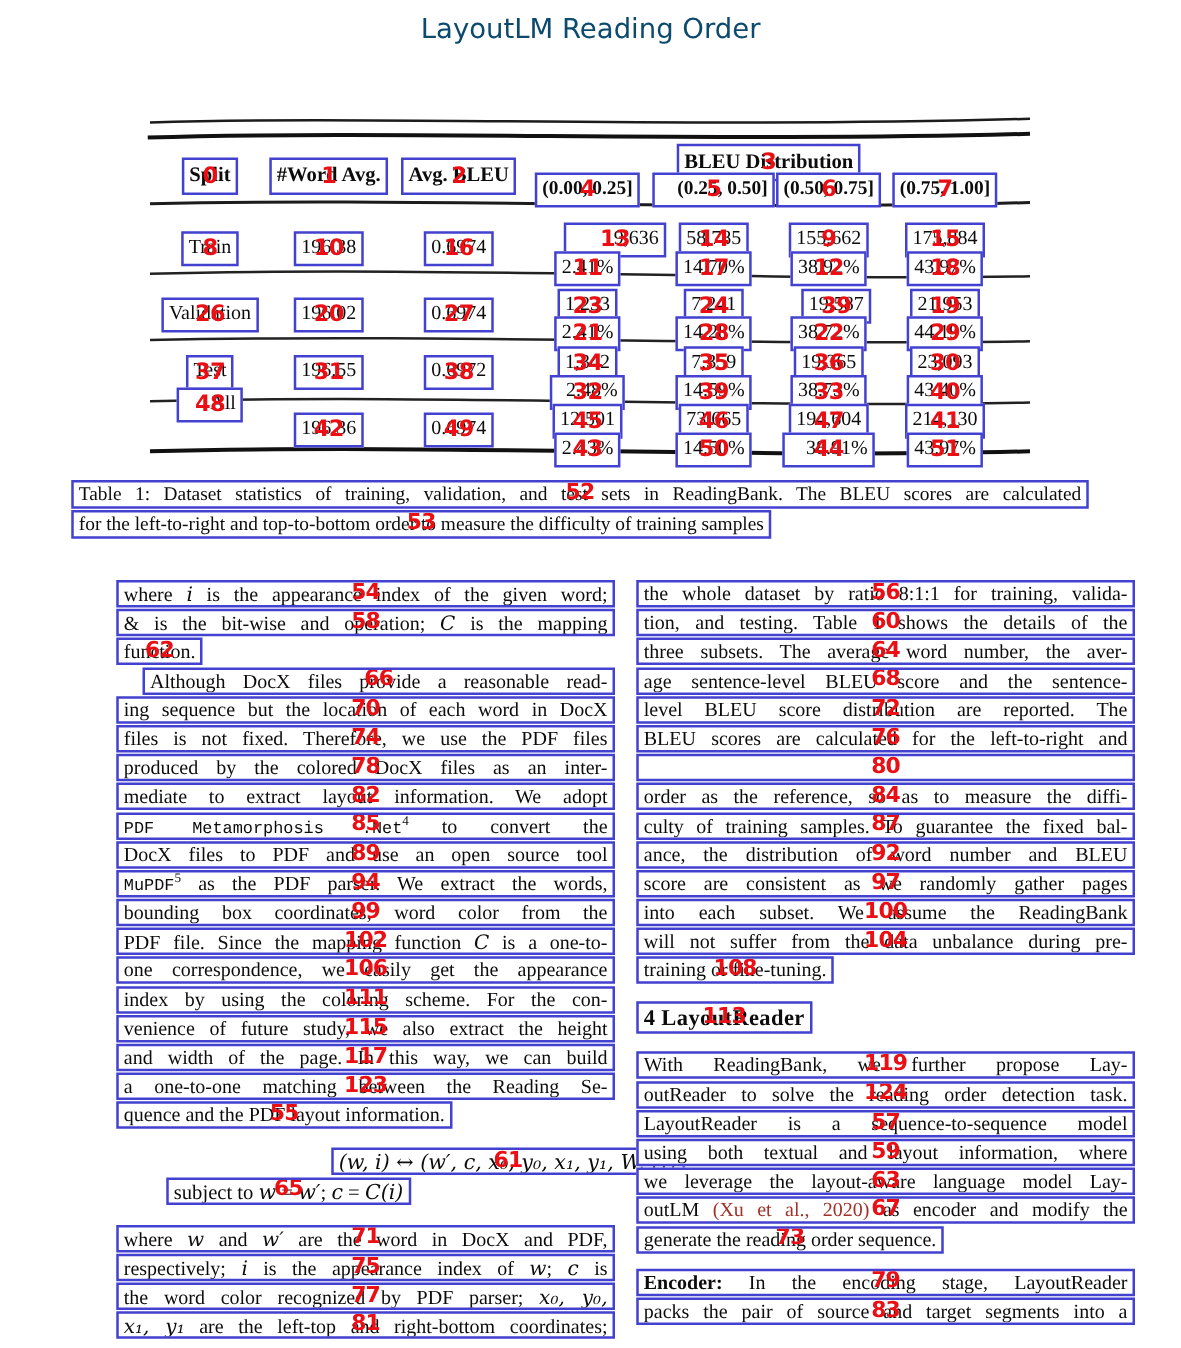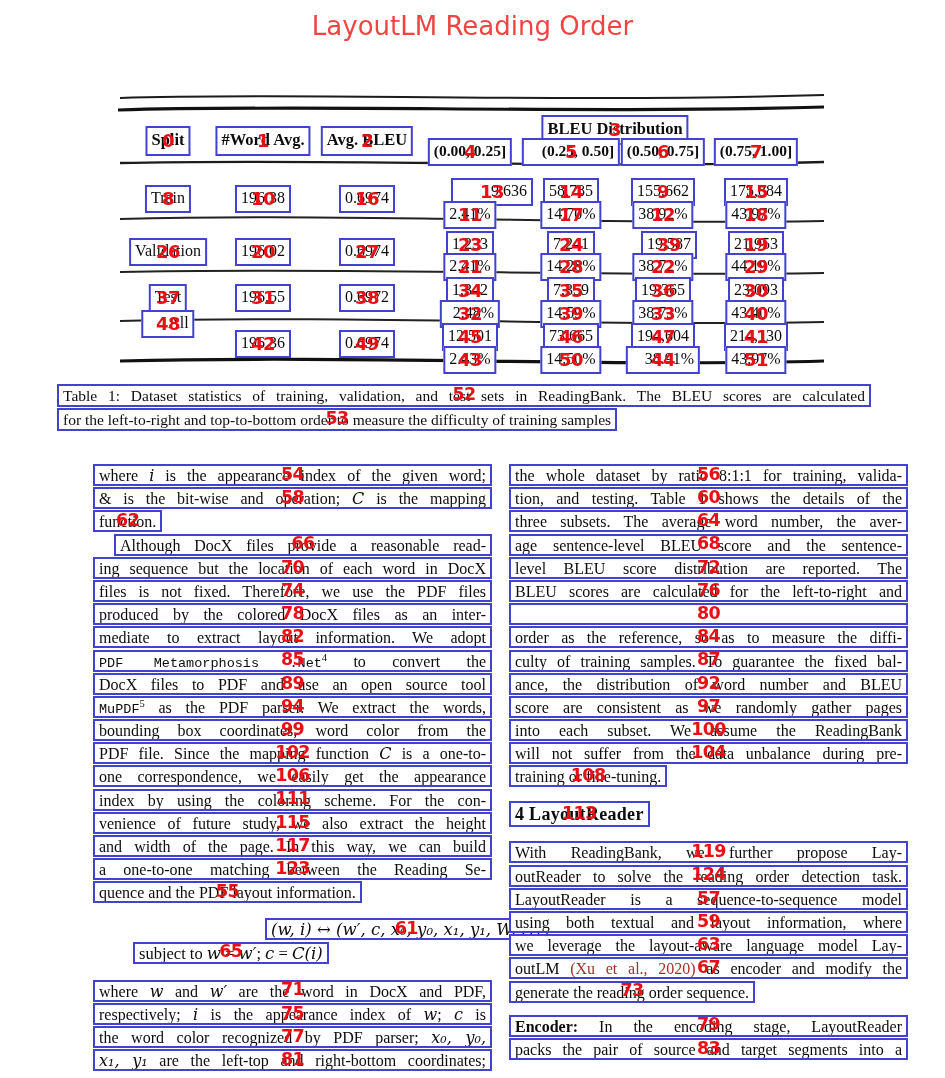--- a/index.html
+++ b/index.html
@@ -1,19 +1,19 @@
 <!DOCTYPE html>
 <html><head>
 <meta charset="utf-8">
 <style>
   html,body{margin:0;padding:0;background:#fff;}
   .page{position:relative;width:945px;height:1078px;background:#fff;overflow:hidden;
         font-family:"Liberation Serif",serif;color:#0c0c0c;}
   .title{position:absolute;left:0;top:11px;width:100%;text-align:center;
-         font-family:"DejaVu Sans",sans-serif;font-size:26px;color:#ef4444;}
+         font-family:"DejaVu Sans",sans-serif;font-size:22px;color:#0c4a6e;}
   
   .col{position:absolute;top:464px;width:399px;margin-left:36px;}
   .col-left{left:57px;} .col-right{left:473px;}
   .caption{position:absolute;left:57px;top:384px;width:814px;}
   .line{position:relative;display:block;box-sizing:border-box;width:100%;
         border:2.4px solid #4341d0;background:#fff;height:22px;line-height:19px;
         padding:0 4px;margin-bottom:1.2px;font-size:16px;
         text-align:justify;text-align-last:justify;overflow:hidden;white-space:nowrap;}
   .line.fit{width:-moz-fit-content;width:fit-content;text-align-last:auto;}
   .cap{font-size:15.5px;height:23px;line-height:20px;}

